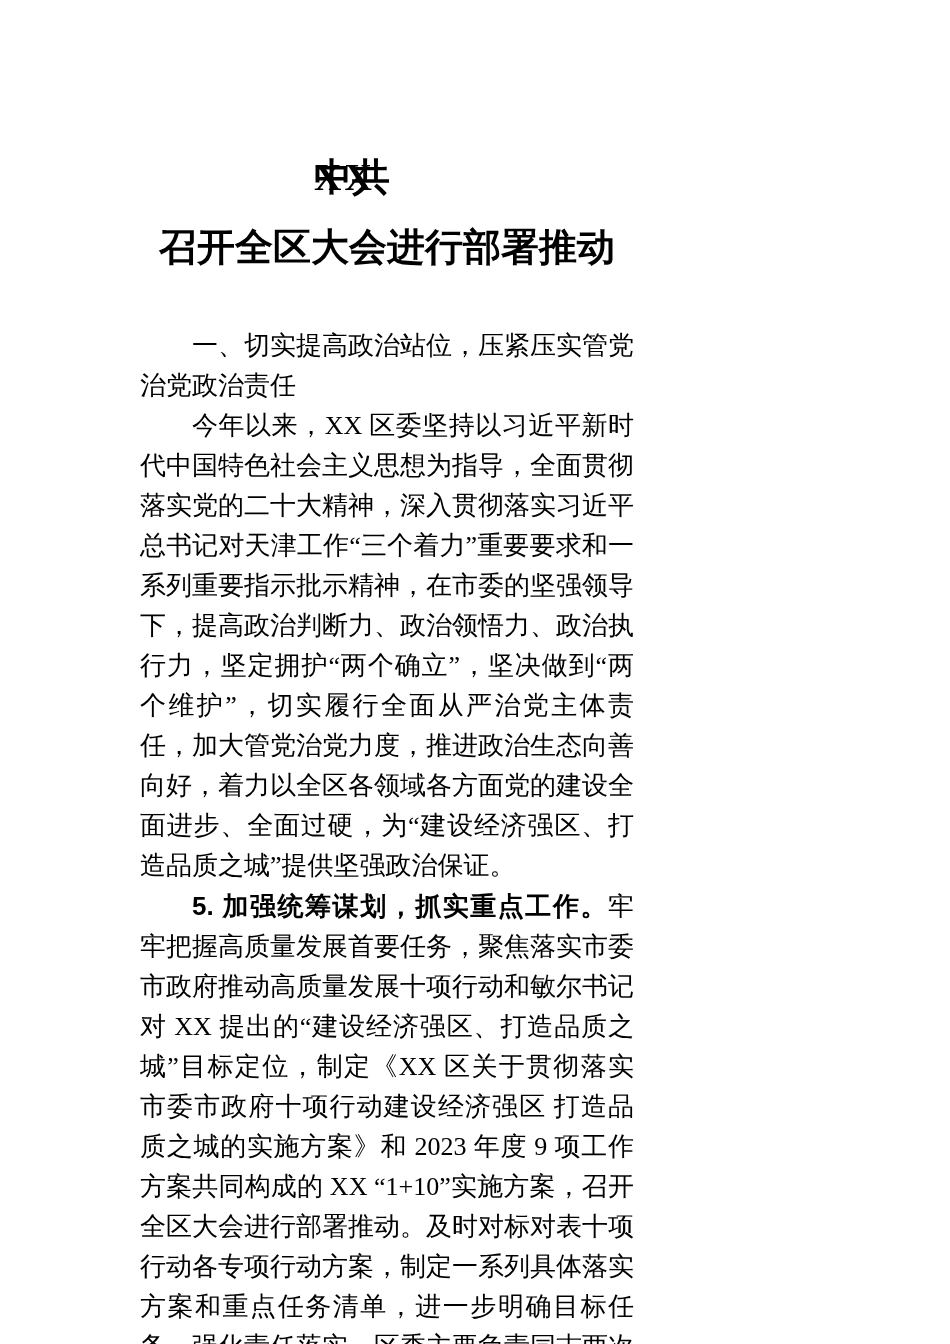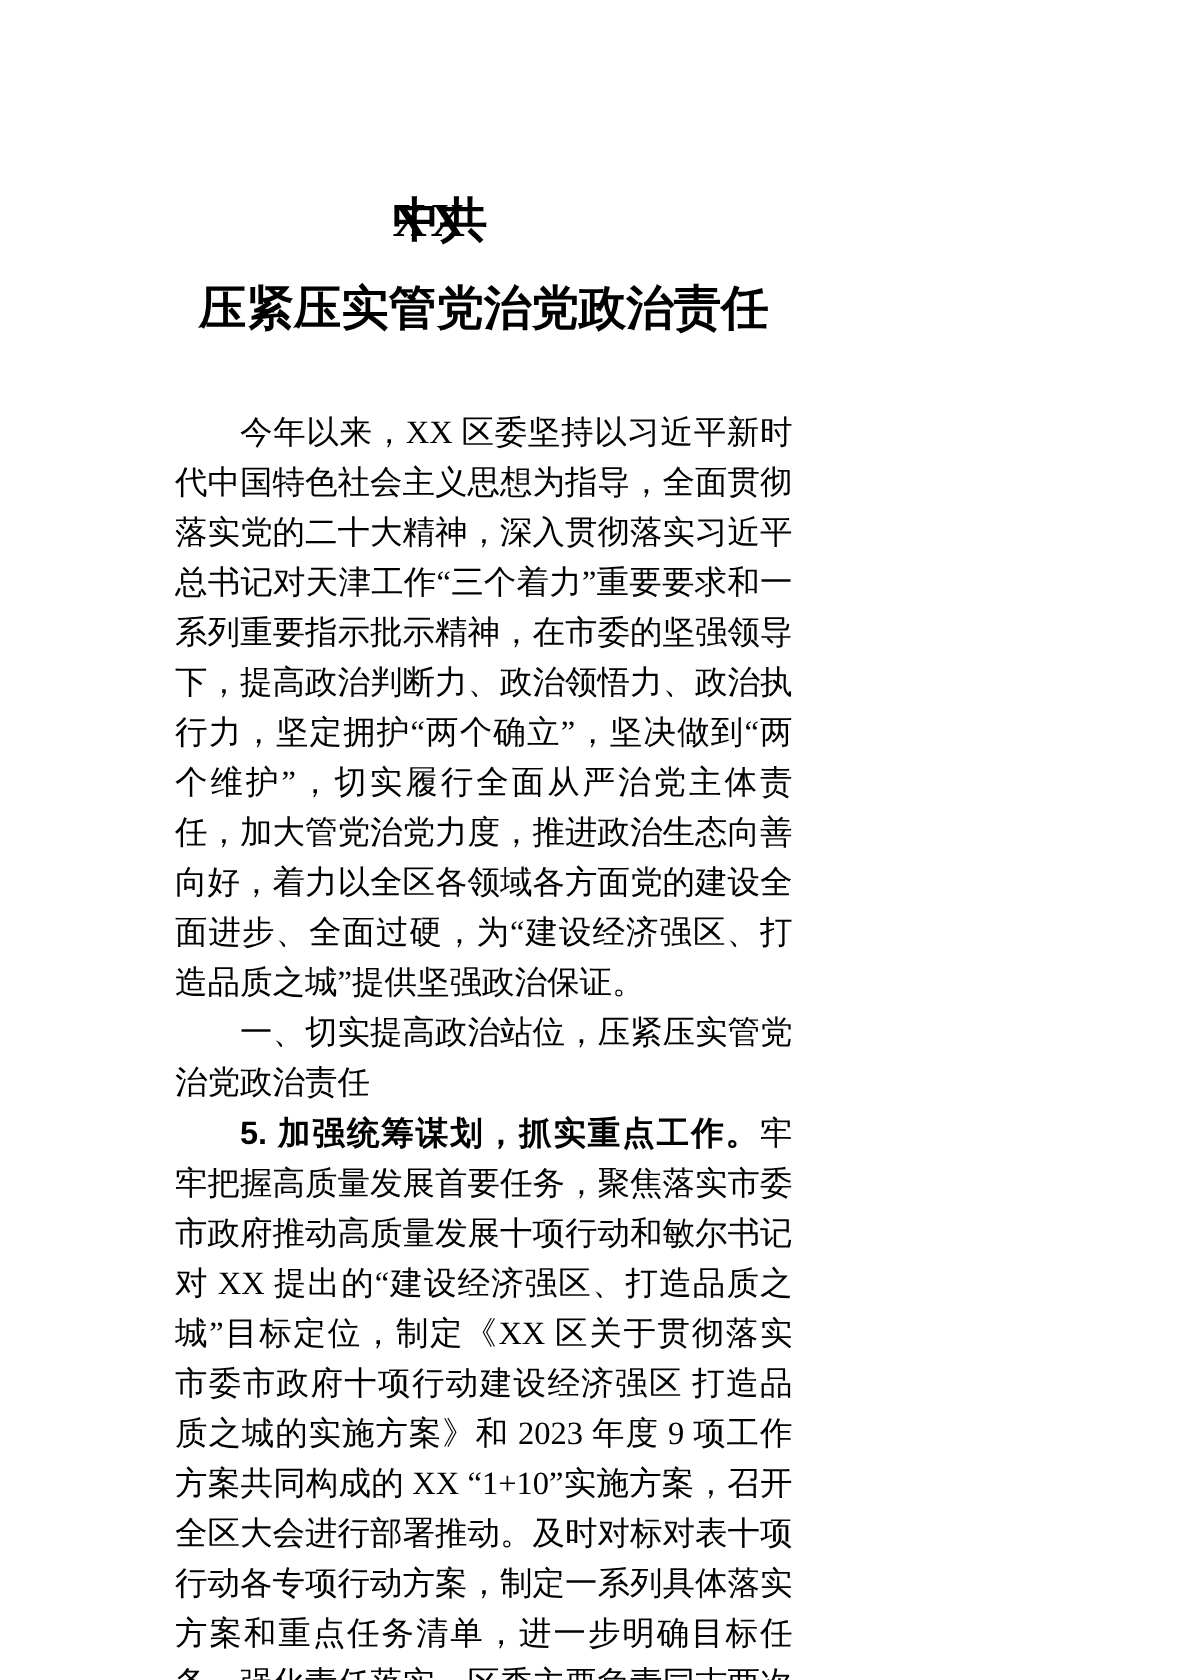--- a/index.html
+++ b/index.html
@@ -62,22 +62,22 @@
     font-weight: 700;
   }
 </style>
 </head>
 <body>
 
 <div class="page">
 
   <div class="doc-title">
     <div class="title-line"><span class="org-overlap"><span class="org-base">中共</span><span class="org-overlay">XX</span></span></div>
-    <div class="title-line"><span>压紧压实管党治党政治责任</span></div>
+    <div class="title-line"><span>召开全区大会进行部署推动</span></div>
   </div>
 
   <div class="doc-body">
+    <p class="para section-heading">一、切实提高政治站位，压紧压实管党治党政治责任</p>
     <p class="para">今年以来，XX 区委坚持以习近平新时代中国特色社会主义思想为指导，全面贯彻落实党的二十大精神，深入贯彻落实习近平总书记对天津工作“三个着力”重要要求和一系列重要指示批示精神，在市委的坚强领导下，提高政治判断力、政治领悟力、政治执行力，坚定拥护“两个确立”，坚决做到“两个维护”，切实履行全面从严治党主体责任，加大管党治党力度，推进政治生态向善向好，着力以全区各领域各方面党的建设全面进步、全面过硬，为“建设经济强区、打造品质之城”提供坚强政治保证。</p>
-    <p class="para section-heading">一、切实提高政治站位，压紧压实管党治党政治责任</p>
     <p class="para"><span class="bold-lead">5. 加强统筹谋划，抓实重点工作。</span><span>牢牢把握高质量发展首要任务，聚焦落实市委市政府推动高质量发展十项行动和敏尔书记对 XX 提出的“建设经济强区、打造品质之城”目标定位，制定《XX 区关于贯彻落实市委市政府十项行动建设经济强区 打造品质之城的实施方案》和 2023 年度 9 项工作方案共同构成的 XX “1+10”实施方案，召开全区大会进行部署推动。及时对标对表十项行动各专项行动方案，制定一系列具体落实方案和重点任务清单，进一步明确目标任务，强化责任落实。区委主要负责同志两次召开区委常委会扩大会议暨十项行动工作推动会议，强化科学分析、统筹调</span></p>
   </div>
 
 </div>
 
 </body></html>

